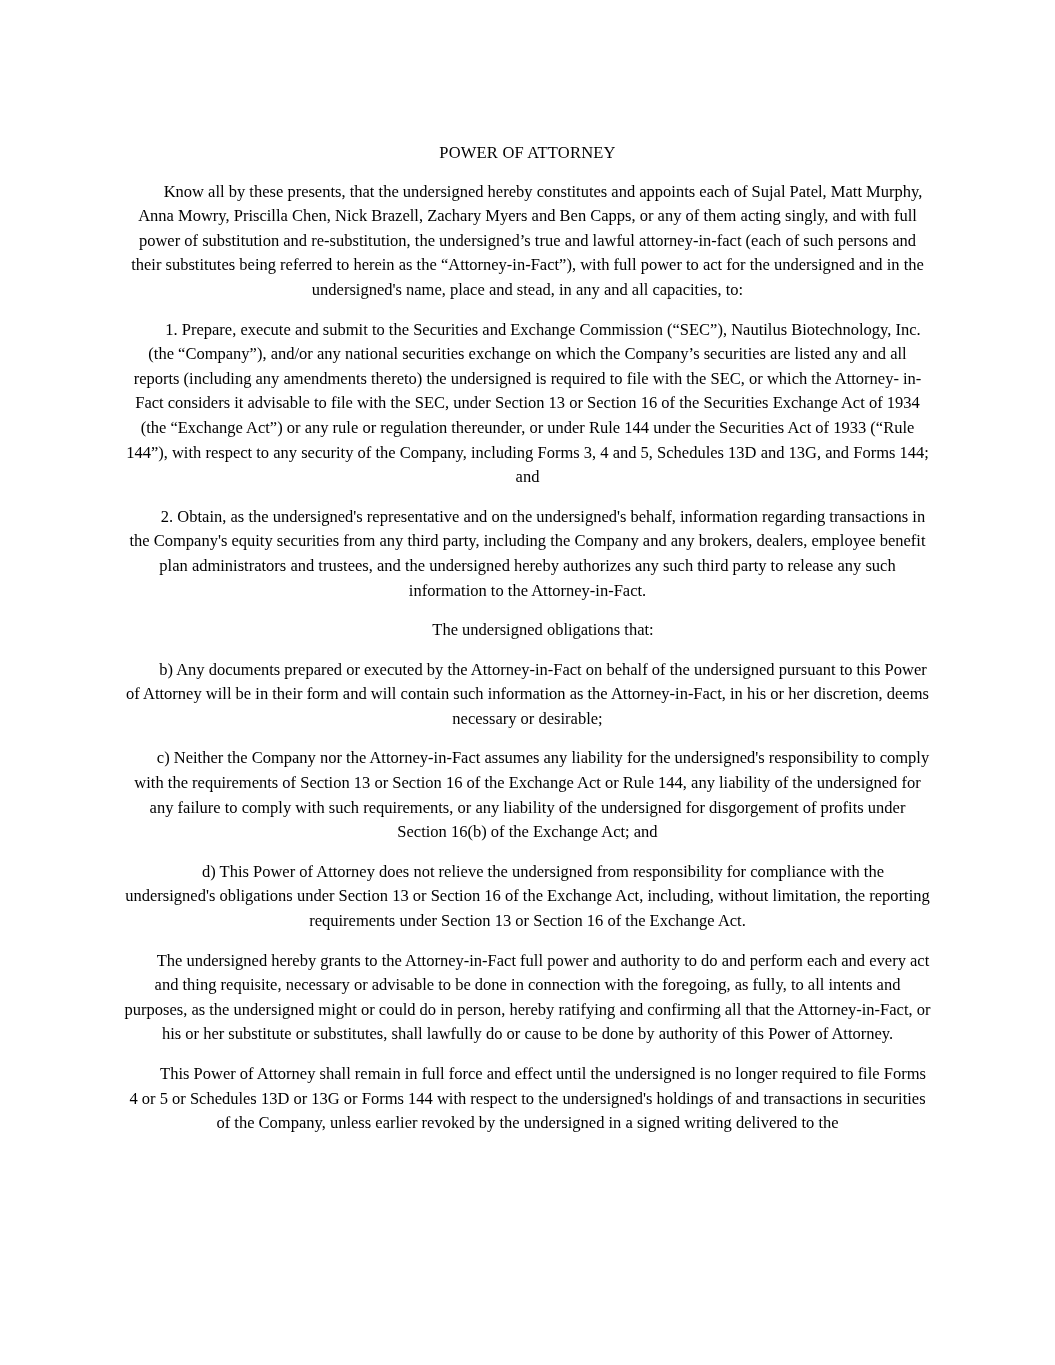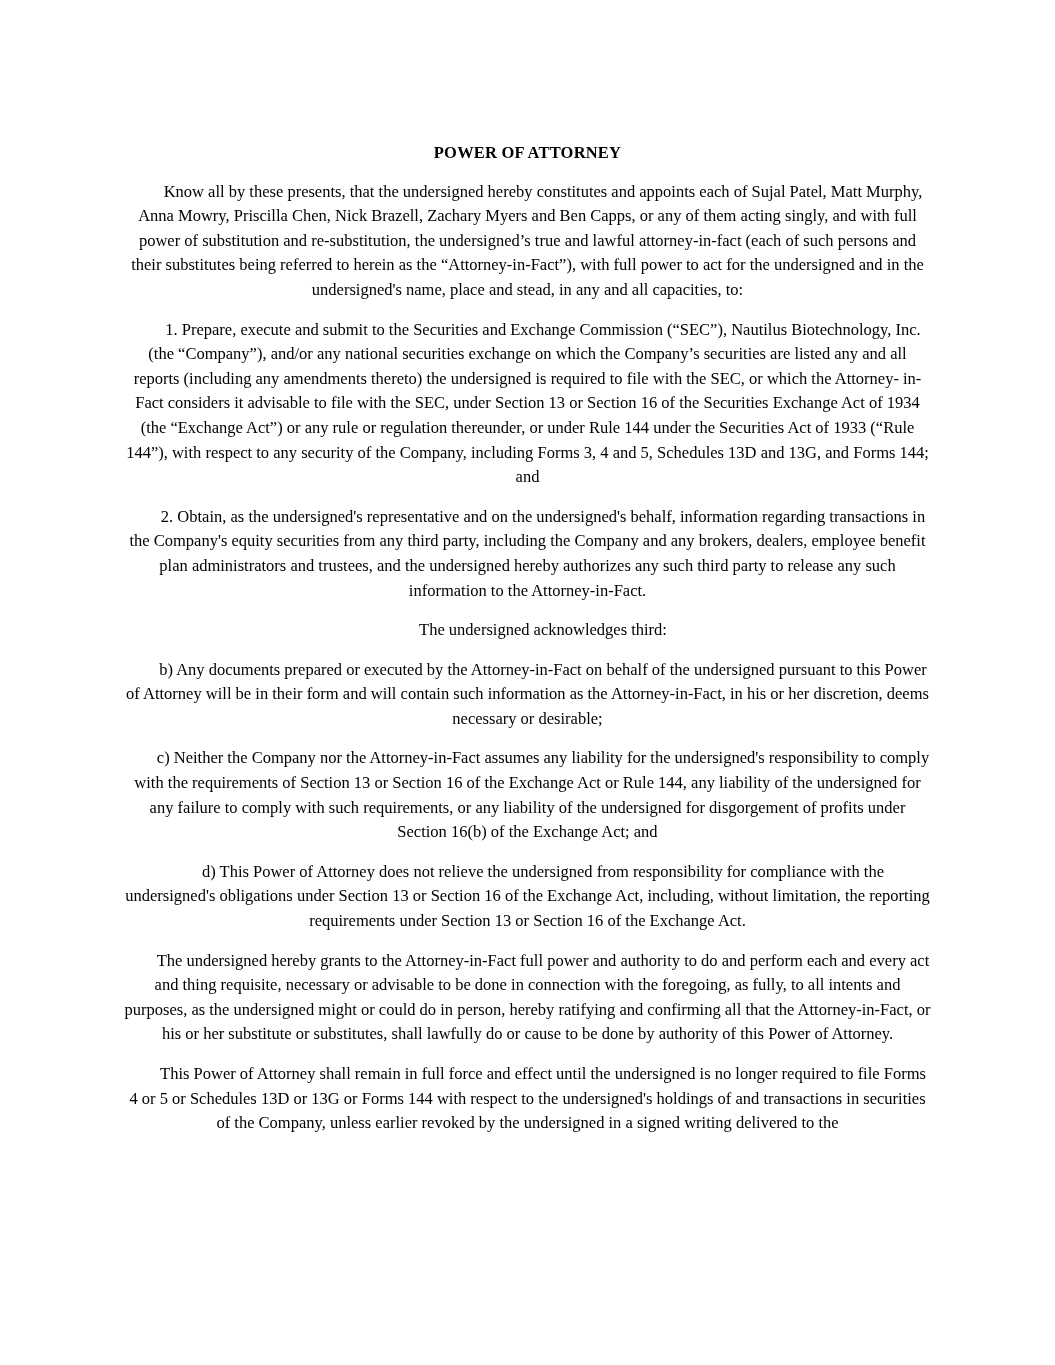--- a/index.html
+++ b/index.html
@@ -14,21 +14,21 @@
     box-sizing: border-box;
     padding: 141px 124px 60px 124px;
     background: #ffffff;
     color: #000000;
     font-family: "Liberation Serif", "DejaVu Serif", serif;
     font-size: 16.5px;
     line-height: 24.6px;
   }
   .doc-title {
     font-size: 16.5px;
-    font-weight: bold;
+    font-weight: normal;
     text-align: center;
     margin: 0 0 14px 0;
     letter-spacing: 0.2px;
   }
   .para {
     margin: 0 0 15px 0;
     text-indent: 31px;
     text-align: center;
   }
 </style>
@@ -37,21 +37,21 @@
 
 <div class="page">
   <h1 class="doc-title">POWER OF ATTORNEY</h1>
 
   <p class="para">Know all by these presents, that the undersigned hereby constitutes and appoints each of Sujal Patel, Matt Murphy, Anna Mowry, Priscilla Chen, Nick Brazell, Zachary Myers and Ben Capps, or any of them acting singly, and with full power of substitution and re-substitution, the undersigned’s true and lawful attorney-in-fact (each of such persons and their substitutes being referred to herein as the “Attorney-in-Fact”), with full power to act for the undersigned and in the undersigned's name, place and stead, in any and all capacities, to:</p>
 
   <p class="para">1. Prepare, execute and submit to the Securities and Exchange Commission (“SEC”), Nautilus Biotechnology, Inc. (the “Company”), and/or any national securities exchange on which the Company’s securities are listed any and all reports (including any amendments thereto) the undersigned is required to file with the SEC, or which the Attorney- in-Fact considers it advisable to file with the SEC, under Section 13 or Section 16 of the Securities Exchange Act of 1934 (the “Exchange Act”) or any rule or regulation thereunder, or under Rule 144 under the Securities Act of 1933 (“Rule 144”), with respect to any security of the Company, including Forms 3, 4 and 5, Schedules 13D and 13G, and Forms 144; and</p>
 
   <p class="para">2. Obtain, as the undersigned's representative and on the undersigned's behalf, information regarding transactions in the Company's equity securities from any third party, including the Company and any brokers, dealers, employee benefit plan administrators and trustees, and the undersigned hereby authorizes any such third party to release any such information to the Attorney-in-Fact.</p>
 
-  <p class="para">The undersigned acknowledges third:</p>
+  <p class="para">The undersigned obligations that:</p>
 
 
   <p class="para">b) Any documents prepared or executed by the Attorney-in-Fact on behalf of the undersigned pursuant to this Power of Attorney will be in their form and will contain such information as the Attorney-in-Fact, in his or her discretion, deems necessary or desirable;</p>
 
   <p class="para">c) Neither the Company nor the Attorney-in-Fact assumes any liability for the undersigned's responsibility to comply with the requirements of Section 13 or Section 16 of the Exchange Act or Rule 144, any liability of the undersigned for any failure to comply with such requirements, or any liability of the undersigned for disgorgement of profits under Section 16(b) of the Exchange Act; and</p>
 
   <p class="para">d) This Power of Attorney does not relieve the undersigned from responsibility for compliance with the undersigned's obligations under Section 13 or Section 16 of the Exchange Act, including, without limitation, the reporting requirements under Section 13 or Section 16 of the Exchange Act.</p>
 
   <p class="para">The undersigned hereby grants to the Attorney-in-Fact full power and authority to do and perform each and every act and thing requisite, necessary or advisable to be done in connection with the foregoing, as fully, to all intents and purposes, as the undersigned might or could do in person, hereby ratifying and confirming all that the Attorney-in-Fact, or his or her substitute or substitutes, shall lawfully do or cause to be done by authority of this Power of Attorney.</p>
 

